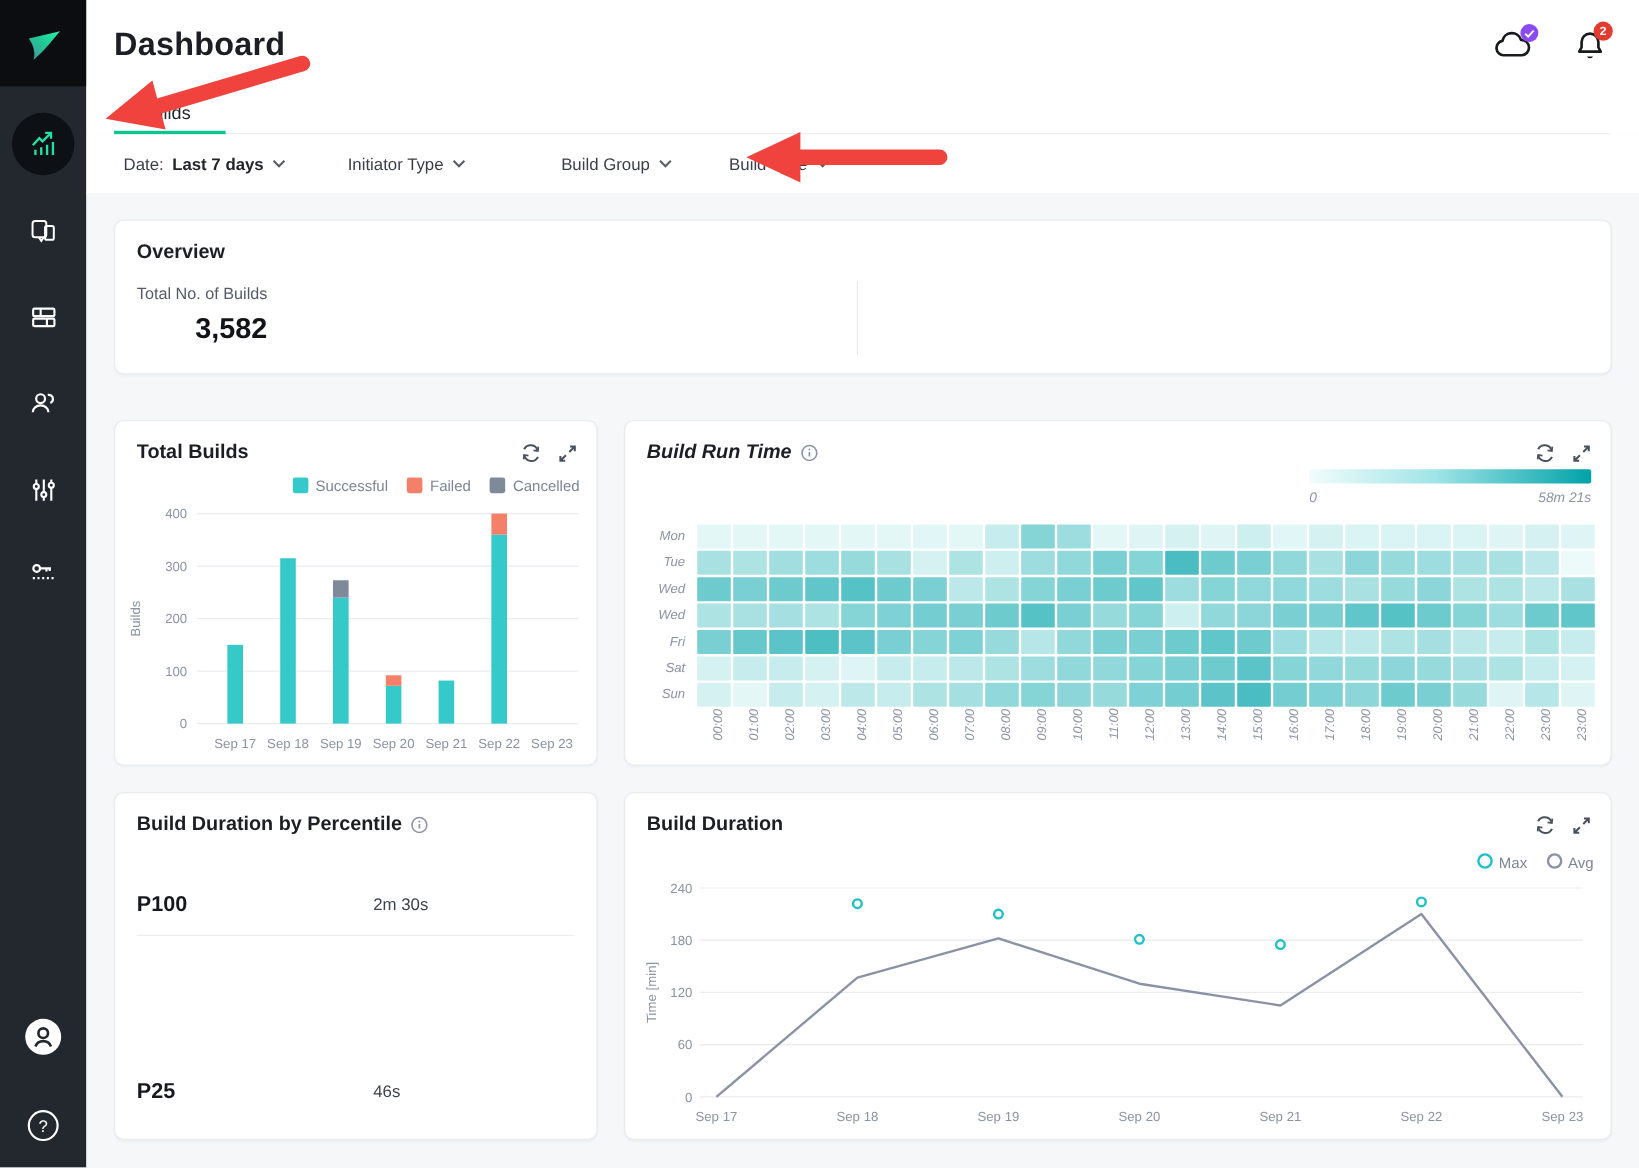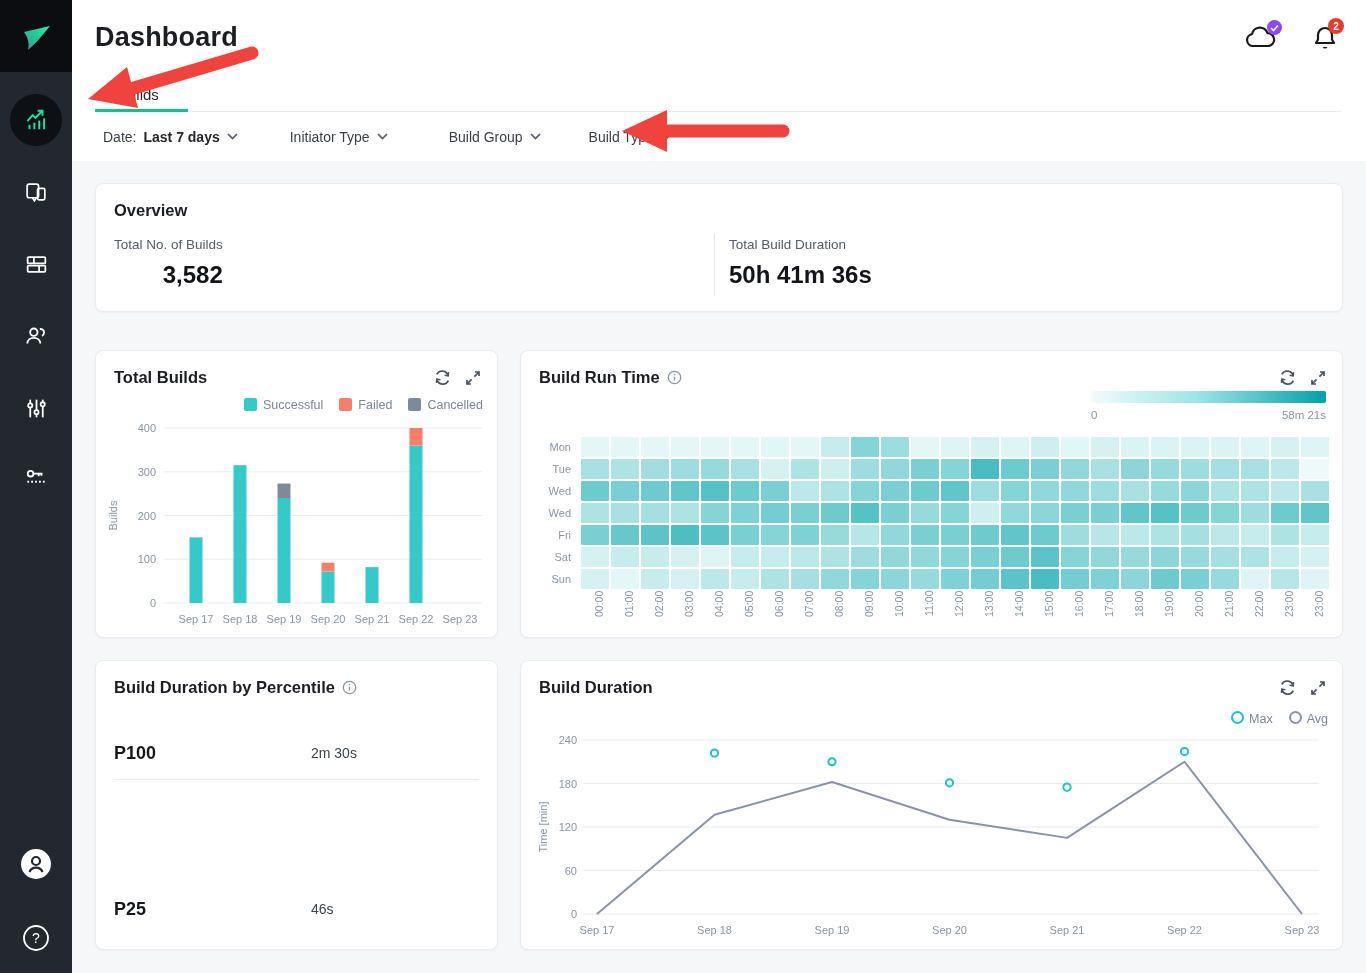--- a/index.html
+++ b/index.html
@@ -21,35 +21,35 @@
   #tab-builds{position:absolute;left:0;bottom:0;height:34px;padding:0 23px;display:flex;align-items:center;
               font-size:15px;color:#24262b;cursor:pointer;}
   #tab-underline{position:absolute;left:0;bottom:-1px;width:93px;height:3px;background:#0dc38e;}
   
   #filterbar{position:absolute;left:72px;top:112px;width:1294px;height:49px;background:#fff;border-bottom:1px solid #e7e9ec;
              display:flex;align-items:center;}
   .filter-item{display:flex;align-items:center;gap:7px;font-size:14px;color:#3a3f47;cursor:pointer;}
   .filter-item b{font-weight:700;color:#24262b;}
   #filterbar .filter-item:nth-child(1){margin-left:31px;}
   #filterbar .filter-item:nth-child(2){margin-left:52px;}
-  #filterbar .filter-item:nth-child(3){margin-left:28px;padding-left:33px;}
+  #filterbar .filter-item:nth-child(3){margin-left:47px;padding-left:33px;}
   #filterbar .filter-item:nth-child(4){margin-left:48px;}
   
   #content{position:absolute;left:72px;top:161px;width:1294px;height:812px;background:#f6f7f9;}
   .card{position:absolute;background:#fff;border:1px solid #e9ebef;border-radius:8px;box-shadow:0 1px 2px rgba(25,35,50,.04);}
   .card-title{position:absolute;left:18px;top:17px;font-size:16.5px;font-weight:700;color:#1c1e24;display:flex;align-items:center;gap:7px;}
   .card-actions{position:absolute;right:16px;top:18px;display:flex;gap:14px;align-items:center;}
   .icon-btn{cursor:pointer;display:flex;}
   #card-overview{left:23px;top:22px;width:1246px;height:127px;}
   .stat{position:absolute;top:53px;}
   .stat .s-label{font-size:13.5px;color:#545b66;margin-bottom:9px;}
   .stat .s-value{font-size:24px;font-weight:700;color:#121419;text-align:right;}
   #stat-divider{position:absolute;left:618px;top:50px;width:1px;height:62px;background:#e7e9ec;}
   #card-total-builds{left:23px;top:189px;width:401px;height:286px;}
-  #card-run-time{left:448px;top:189px;width:821px;height:286px;}
+  #card-run-time{left:448px;top:189px;width:821px;height:286px;font-style:italic;}
   #card-percentile{left:23px;top:499px;width:401px;height:288px;}
   #card-duration{left:448px;top:499px;width:821px;height:288px;}
   .axis-txt{font-size:11px;fill:#8a94a3;}
   .legend-row{position:absolute;right:14px;top:47px;display:flex;gap:16px;align-items:center;font-size:12.5px;color:#7b8694;}
   .legend-sq{width:13px;height:13px;border-radius:2px;display:inline-block;margin-right:6px;vertical-align:-2px;}
   .legend-ring{width:9px;height:9px;border-radius:50%;display:inline-block;margin-right:5px;border:2.5px solid;vertical-align:-1px;background:#fff;}
   
   #heat-legend{position:absolute;right:16px;top:40px;width:235px;}
   #heat-grad{height:12px;border-radius:2px;background:linear-gradient(90deg,#f2fcfc,#9fe4e6 45%,#00a2a8);}
   #heat-legend-labels{display:flex;justify-content:space-between;font-size:11.5px;color:#8a94a3;margin-top:6px;}
@@ -209,24 +209,20 @@
 
 <div id="content">
 
   <div class="card" id="card-overview">
     <div class="card-title">Overview</div>
     <div class="stat" style="left:18px">
       <div class="s-label">Total No. of Builds</div>
       <div class="s-value">3,582</div>
     </div>
     <div id="stat-divider"></div>
-    <div class="stat" style="left:633px">
-      <div class="s-label">Total Build Duration</div>
-      <div class="s-value">50h 41m 36s</div>
-    </div>
   </div>
 
   <div class="card" id="card-total-builds">
     <div class="card-title">Total Builds</div>
     <div class="card-actions">
       <span class="icon-btn">
         <svg width="17" height="17" viewBox="0 0 17 17" fill="none" stroke="#4a525e" stroke-width="1.7">
           <path d="M3 10.5 a6 6 0 0 0 11.3 1.2 M14 6.5 A6 6 0 0 0 2.8 5.4"></path>
           <polyline points="14.6,3.2 14.2,6.9 10.6,6.3" stroke-width="1.5"></polyline>
           <polyline points="2.4,13.8 2.8,10.1 6.4,10.7" stroke-width="1.5"></polyline>

